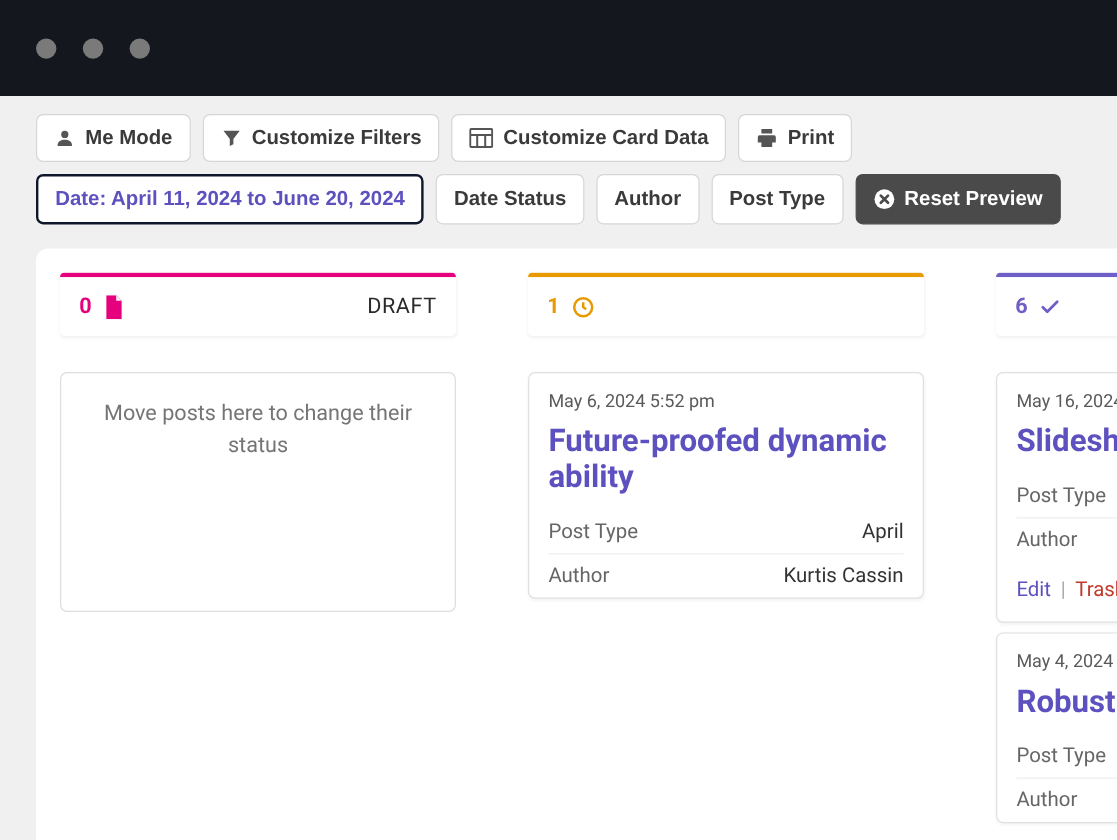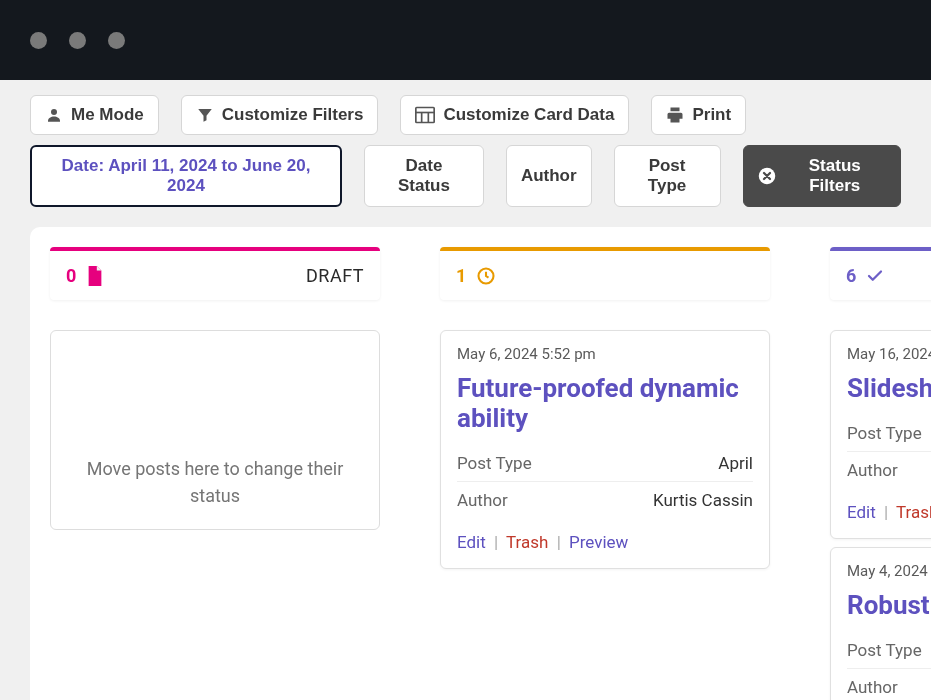--- a/index.html
+++ b/index.html
@@ -25,21 +25,21 @@
   background: #7a7a7a;
 }
 .toolbar {
   padding: 15px 30px 10px 30px;
   display: flex;
   flex-wrap: wrap;
   gap: 10px;
 }
 .toolbar-row {
   display: flex;
-  gap: 22px;
+  gap: 10px;
   width: 100%;
 }
 .btn {
   background: #fff;
   border: 1px solid #d6d6d6;
   border-radius: 6px;
   padding: 9px 14px;
   display: inline-flex;
   align-items: center;
   gap: 8px;
@@ -111,21 +111,21 @@
 .draft .column-count { color: #e6007e; }
 .pending .column-header { border-top-color: #e89a00; }
 .pending .column-count { color: #e89a00; }
 .scheduled .column-header { border-top-color: #6d5fc7; }
 .scheduled .column-count { color: #6d5fc7; }
 .placeholder {
   border: 1px solid #ddd;
   border-radius: 6px;
   height: 200px;
   display: flex;
-  align-items: flex-end;
+  align-items: flex-start;
   justify-content: center;
   text-align: center;
   color: #757575;
   font-size: 18px;
   padding: 20px;
   line-height: 1.5;
 }
 .card {
   background: #fff;
   border: 1px solid #e0e0e0;
@@ -228,21 +228,21 @@
     <button class="btn">
       <span>Post Type</span>
     </button>
     <button class="btn btn-dark">
       <span class="icon">
         <svg width="18" height="18" viewBox="0 0 24 24" fill="#fff">
             <circle cx="12" cy="12" r="11"></circle>
             <path d="M8 8l8 8M16 8l-8 8" stroke="#4a4a4a" stroke-width="3" stroke-linecap="round"></path>
           </svg>
       </span>
-      <span>Status Filters</span>
+      <span>Reset Preview</span>
     </button>
   </div>
 </div>
 
 <div class="board-container">
   <div class="board">
 
     <div class="column draft">
       <div class="column-header">
         <div class="column-header-left">
@@ -280,27 +280,20 @@
           <div class="card-title">Future-proofed dynamic ability</div>
           <div class="card-row">
             <span class="label">Post Type</span>
             <span class="value">April</span>
           </div>
           <div class="card-row">
             <span class="label">Author</span>
             <span class="value">Kurtis Cassin</span>
           </div>
         </div>
-        <div class="card-actions">
-          <span class="act">Edit</span>
-          <span class="sep">|</span>
-          <span class="act-trash">Trash</span>
-          <span class="sep">|</span>
-          <span class="act">Preview</span>
-        </div>
       </div>
     </div>
 
     <div class="column scheduled column-narrow">
       <div class="column-header">
         <div class="column-header-left">
           <span class="column-count">6</span>
           <span class="icon">
             <svg width="18" height="18" viewBox="0 0 24 24" fill="none" stroke="#6d5fc7" stroke-width="3" stroke-linecap="round" stroke-linejoin="round">
                 <polyline points="4 12 9 17 20 6"></polyline>

